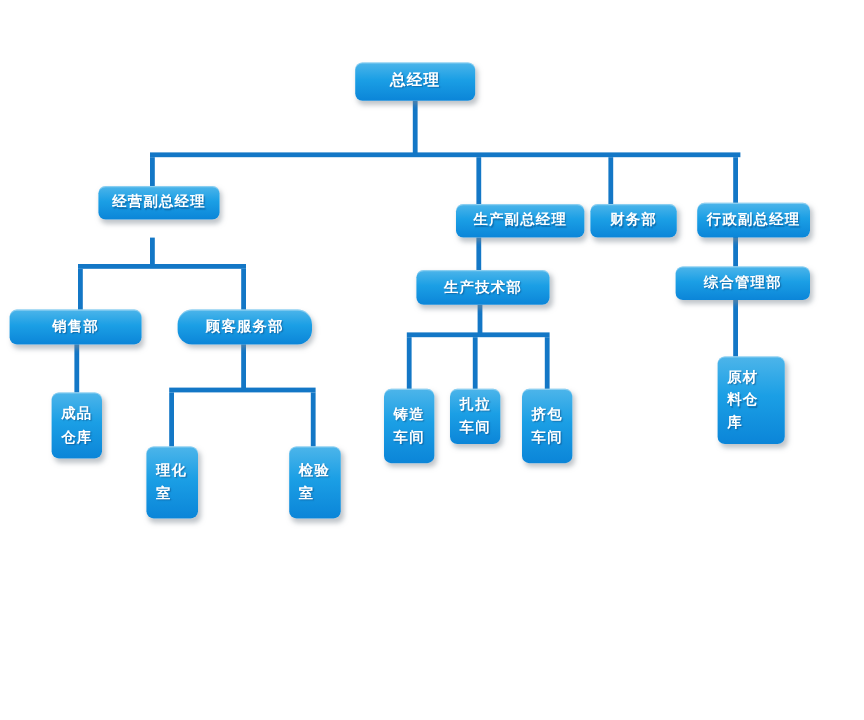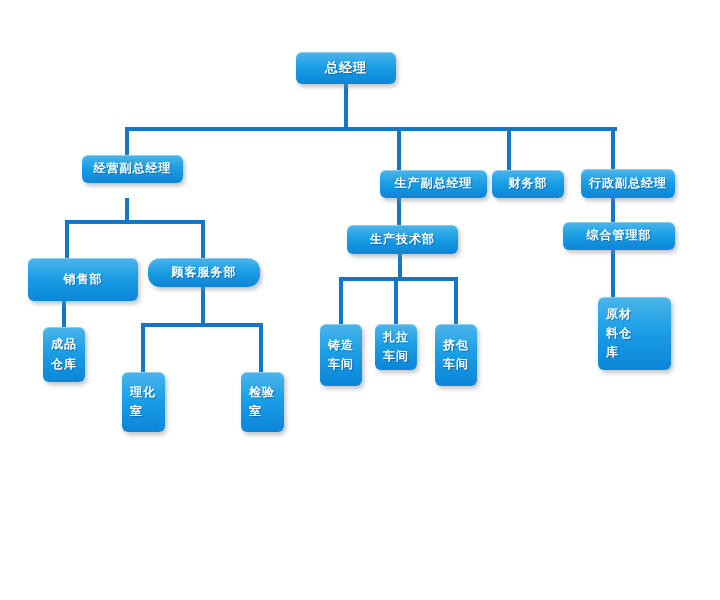--- a/index.html
+++ b/index.html
@@ -73,32 +73,32 @@
 
   <div class="node root" style="left:296px; top:52px; width:100px; height:32px;">总经理</div>
 
   <div class="node" style="left:82px; top:155px; width:101px; height:28px;">经营副总经理</div>
   <div class="node" style="left:348px; top:170px; width:107px; height:28px;margin-left:32px;">生产副总经理</div>
   <div class="node" style="left:475px; top:170px; width:72px; height:28px;margin-left:17px;">财务部</div>
   <div class="node" style="left:581px; top:169px; width:94px; height:29px;">行政副总经理</div>
 
   <div class="node" style="left:347px; top:225px; width:111px; height:29px;">生产技术部</div>
   <div class="node" style="left:563px; top:222px; width:112px; height:28px;">综合管理部</div>
-  <div class="node" style="left:28px; top:258px; width:110px; height:43px;">销售部</div>
+  <div class="node" style="left:8px; top:258px; width:110px; height:29px;">销售部</div>
   <div class="node" style="left:148px; top:258px; width:112px; height:29px;border-radius:12px;">顾客服务部</div>
 
   <div class="node vert" style="left:43px; top:327px; width:42px; height:55px;">成品
 仓库</div>
   <div class="node vert" style="left:122px; top:372px; width:43px; height:60px;">理化
 室</div>
   <div class="node vert" style="left:241px; top:372px; width:43px; height:60px;">检验
 室</div>
   <div class="node vert" style="left:320px; top:324px; width:42px; height:62px;">铸造
 车间</div>
   <div class="node vert" style="left:375px; top:324px; width:42px; height:46px;">扎拉
 车间</div>
   <div class="node vert" style="left:435px; top:324px; width:42px; height:62px;">挤包
 车间</div>
-  <div class="node vert" style="left:598px; top:297px; width:73px; height:73px;">原材
+  <div class="node vert" style="left:598px; top:297px; width:56px; height:73px;">原材
 料仓
 库</div>
 
 </div>
 
 </body></html>

